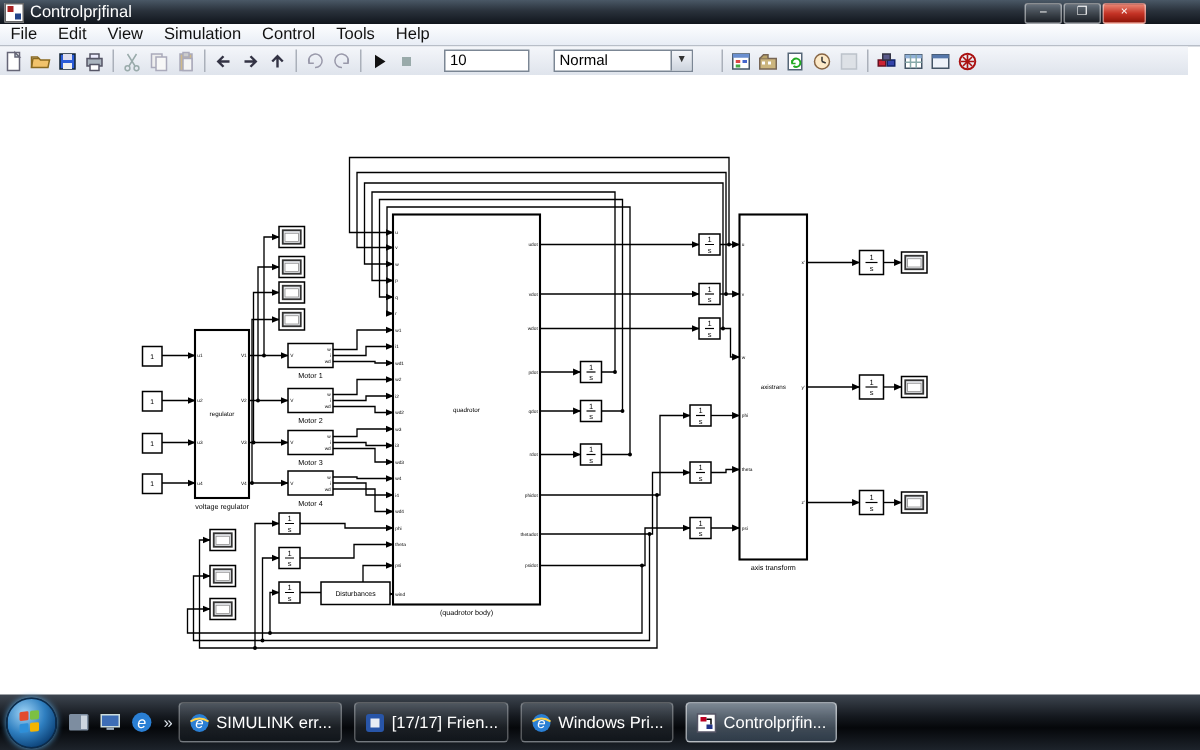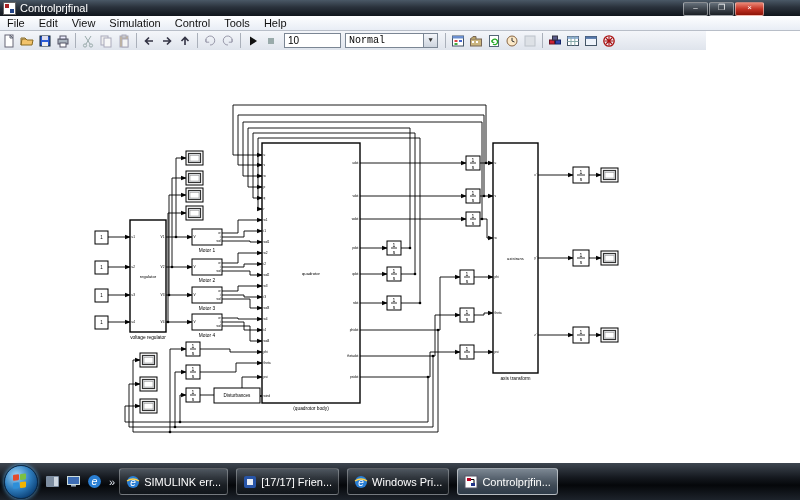--- a/index.html
+++ b/index.html
@@ -15,29 +15,29 @@
   #titlebar .appicon b{position:absolute;right:1px;bottom:1px;width:4px;height:4px;background:#248;}
   .winbtns{position:absolute;right:36px;top:2px;display:flex;height:12px;}
   .winbtn{width:23px;height:12px;border:1px solid rgba(255,255,255,.45);border-radius:2px;
     margin-left:1px;background:linear-gradient(rgba(130,140,150,.6),rgba(30,35,40,.7));
     color:#fff;font-size:8px;line-height:10px;text-align:center;}
   .winbtn.close{width:27px;background:linear-gradient(#e98573,#c43325 50%,#8d1307);}
   #menubar{position:absolute;left:0;top:16px;width:800px;height:14px;
     background:linear-gradient(#fdfeff,#e8edf5);border-bottom:1px solid #b8bec8;
     display:flex;align-items:center;font-size:11px;color:#111;}
   #menubar span{padding:0 7px;}
-  #toolbar{position:absolute;left:0;top:31px;width:706px;height:19px;
+  #toolbar{position:absolute;left:0;top:31px;width:792px;height:19px;
     background:linear-gradient(#f4f6fa,#dfe4ec);border-bottom:1px solid #9aa0aa;
-    display:flex;align-items:center;}
+    display:flex;align-items:center;gap:12px;}
   .tsep{width:1px;height:15px;background:#aab0ba;margin:0 3px;}
   .ticon{width:18px;height:16px;display:flex;align-items:center;justify-content:center;}
   #simtime{width:52px;height:13px;background:#fff;border:1px solid #7b8694;
     font-size:10px;line-height:13px;padding-left:3px;margin:0 4px;color:#000;}
   #simmode{width:88px;height:13px;background:#fff;border:1px solid #7b8694;
-    font-size:10px;line-height:13px;padding-left:3px;margin-right:4px;color:#000;position:relative;font-family:Liberation Mono, monospace;}
+    font-size:10px;line-height:13px;padding-left:3px;margin-right:4px;color:#000;position:relative;}
   #simmode .dd{position:absolute;right:0;top:0;width:13px;height:13px;
     background:linear-gradient(#f4f6fa,#cdd4de);border-left:1px solid #7b8694;
     font-size:7px;text-align:center;line-height:12px;color:#333;}
   
   #canvas{position:absolute;left:0;top:50px;width:800px;height:413px;background:#fff;}
   
   #taskbar{position:absolute;left:0;top:463px;width:800px;height:37px;
     background:linear-gradient(#3e4650,#14181e 40%,#05070a 60%,#1d232b);
     display:flex;align-items:center;color:#fff;}
   #startorb{width:32px;height:32px;border-radius:50%;margin:0 4px;position:relative;

